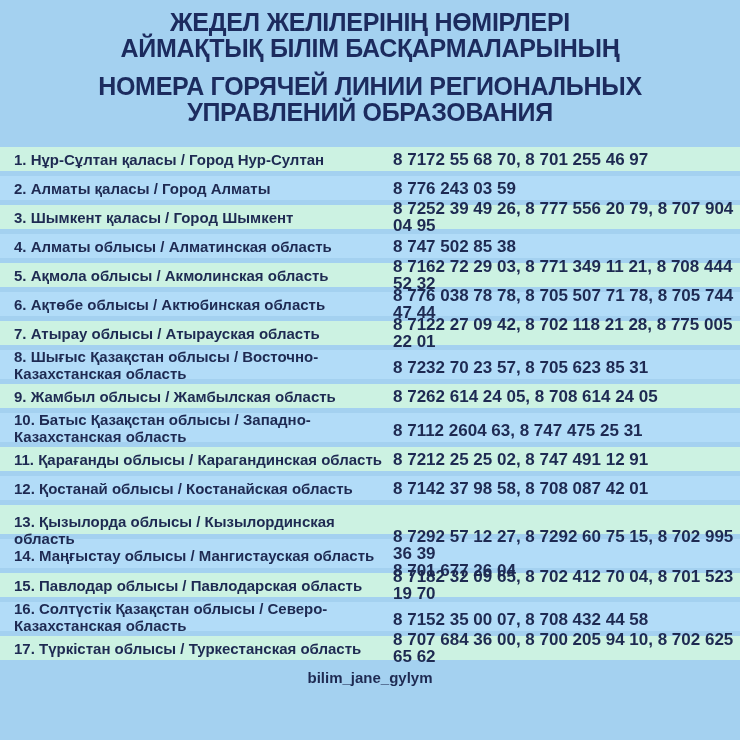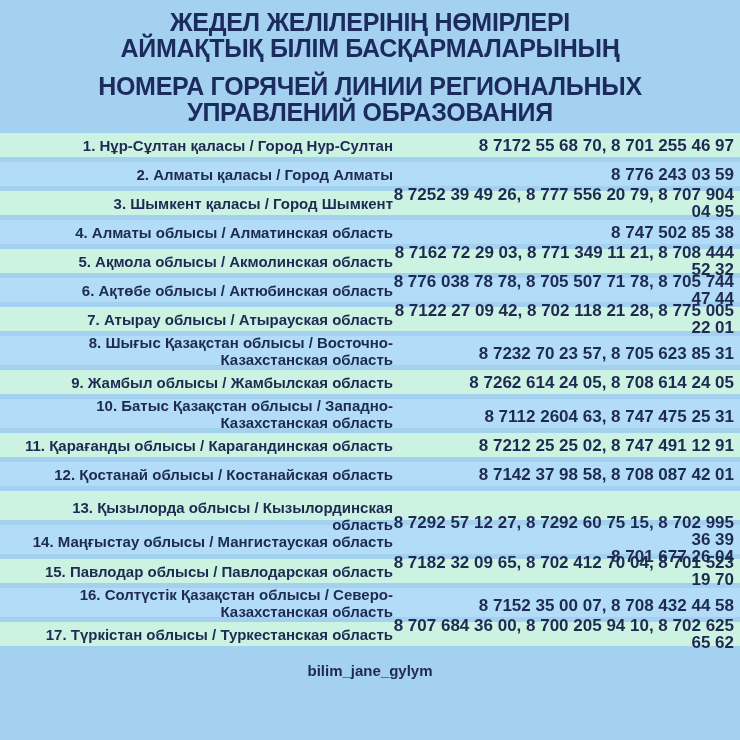--- a/index.html
+++ b/index.html
@@ -15,21 +15,21 @@
   
   .title-block { padding-top: 9px; text-align: center; }
   .title-line {
     font-size: 25px; font-weight: bold; line-height: 26px;
     letter-spacing: -0.3px; color: #1c2b5e;
     white-space: nowrap;
   }
   .title-spacer { height: 12px; }
 
   
-  .rows { margin-top: 8px; text-align: right; }
+  .rows { margin-top: 22px; }
   .row {
     display: flex;
     padding: 0 6px 0 14px;
     margin-bottom: 5px;
     align-items: center;
     box-sizing: border-box;
     width: 740px;
   }
   .row.single { height: 24px; }
   .row.double { height: 29px; }
@@ -43,21 +43,21 @@
   .phone {
     flex: 1;
     font-size: 17px; font-weight: bold;
     line-height: 17px; white-space: pre-line;
   }
   .phone.va-bottom { align-self: flex-end; padding-bottom: 3px; }
   .label.va-top { align-self: flex-start; padding-top: 8px; }
 
   
   .footer {
-    margin-top: 16px; text-align: center;
+    margin-top: 9px; text-align: center;
     font-size: 15px; font-weight: bold; color: #1e2a52;
   }
 </style>
 </head>
 <body>
 
 <div class="poster">
 
   <div class="title-block">
     <div class="title-line">ЖЕДЕЛ ЖЕЛІЛЕРІНІҢ НӨМІРЛЕРІ</div>

